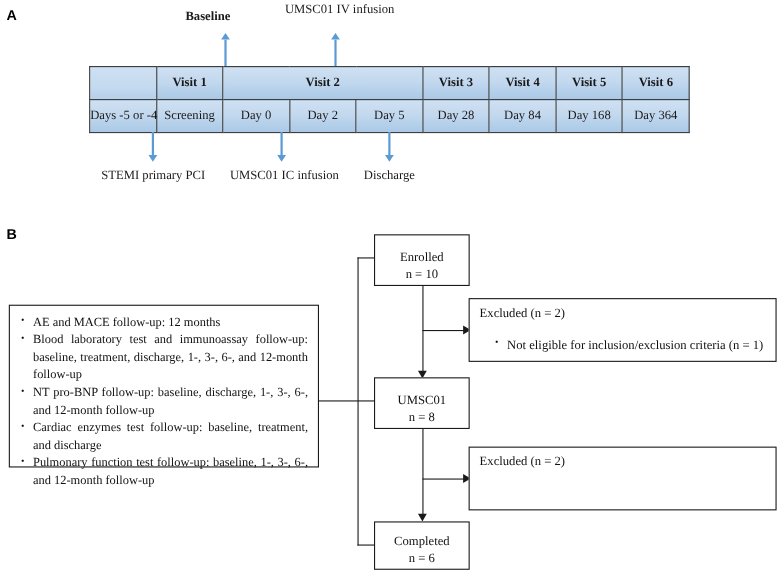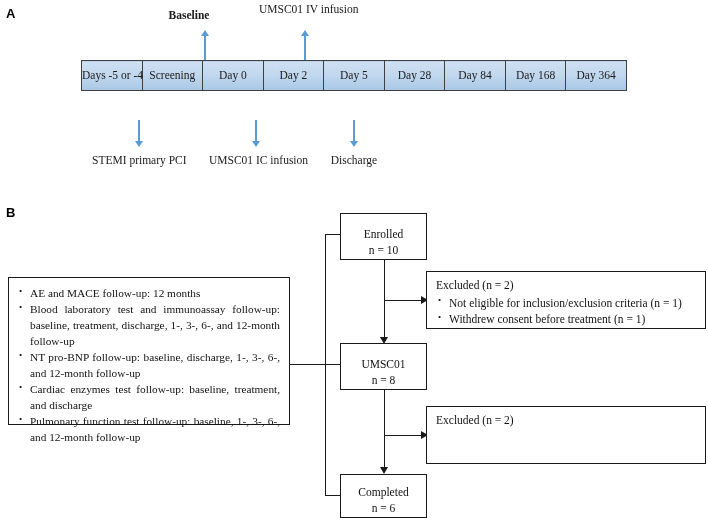--- a/index.html
+++ b/index.html
@@ -110,21 +110,21 @@
     justify-content: flex-end;
     line-height: 1.45;
   }
   .fbox .ln { display: block; white-space: nowrap; }
 
   .excl-box {
     padding: 6px 8px 5px 9px;
     line-height: 1.38;
   }
   .excl-title { display: block; margin-bottom: 1px; white-space: nowrap; }
-  .excl-list { list-style: none; margin: 0; padding: 0; }
+  .excl-list { list-style: none; margin: 12px; padding: 0; }
   .excl-list li {
     position: relative;
     padding-left: 13px;
     white-space: nowrap;
     line-height: 1.42;
   }
   .excl-list li::before {
     content: "\2022";
     position: absolute;
     left: 2px;
@@ -199,20 +199,29 @@
   </div>
 
   <div class="arrow-v" style="left:204px; top:36px; height:24px;"></div>
   <div class="arrow-head-up" style="left:200.5px; top:30px;"></div>
 
   <div class="arrow-v" style="left:304px; top:36px; height:24px;"></div>
   <div class="arrow-head-up" style="left:300.5px; top:30px;"></div>
 
   <table class="timeline-table">
     <tbody>
+      <tr>
+        <td class="blank"></td>
+        <td class="visit">Visit 1</td>
+        <td class="visit" colspan="3">Visit 2</td>
+        <td class="visit">Visit 3</td>
+        <td class="visit">Visit 4</td>
+        <td class="visit">Visit 5</td>
+        <td class="visit">Visit 6</td>
+      </tr>
       <tr>
         <td>Days  -5 or -4</td>
         <td>Screening</td>
         <td>Day 0</td>
         <td>Day 2</td>
         <td>Day 5</td>
         <td>Day 28</td>
         <td>Day 84</td>
         <td>Day 168</td>
         <td>Day 364</td>
@@ -277,21 +286,20 @@
 
   <div class="fbox fbox-center" style="left:340px; top:279px; width:87px; height:44px;">
     <span class="ln">Completed</span>
     <span class="ln">n = 6</span>
   </div>
 
   <div class="fbox excl-box" style="left:426px; top:76px; width:280px; height:58px;">
     <span class="excl-title">Excluded  (n = 2)</span>
     <ul class="excl-list">
       <li>Not eligible  for inclusion/exclusion  criteria  (n = 1)</li>
-      <li>Withdrew  consent  before treatment  (n = 1)</li>
     </ul>
   </div>
 
   <div class="fbox excl-box" style="left:426px; top:211px; width:280px; height:58px;">
     <span class="excl-title">Excluded  (n = 2)</span>
   </div>
 
   <div class="fbox fu-box" style="left:8px; top:82px; width:282px; height:148px;">
     <ul class="fu-list">
       <li>AE and MACE follow-up:  12 months</li>

